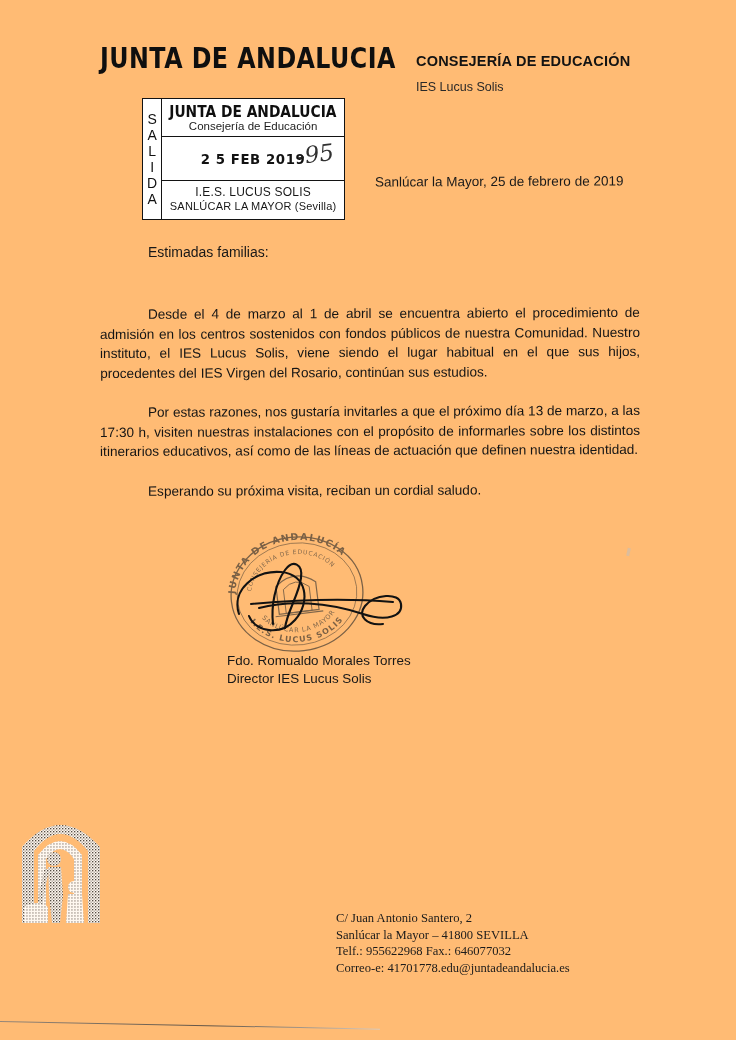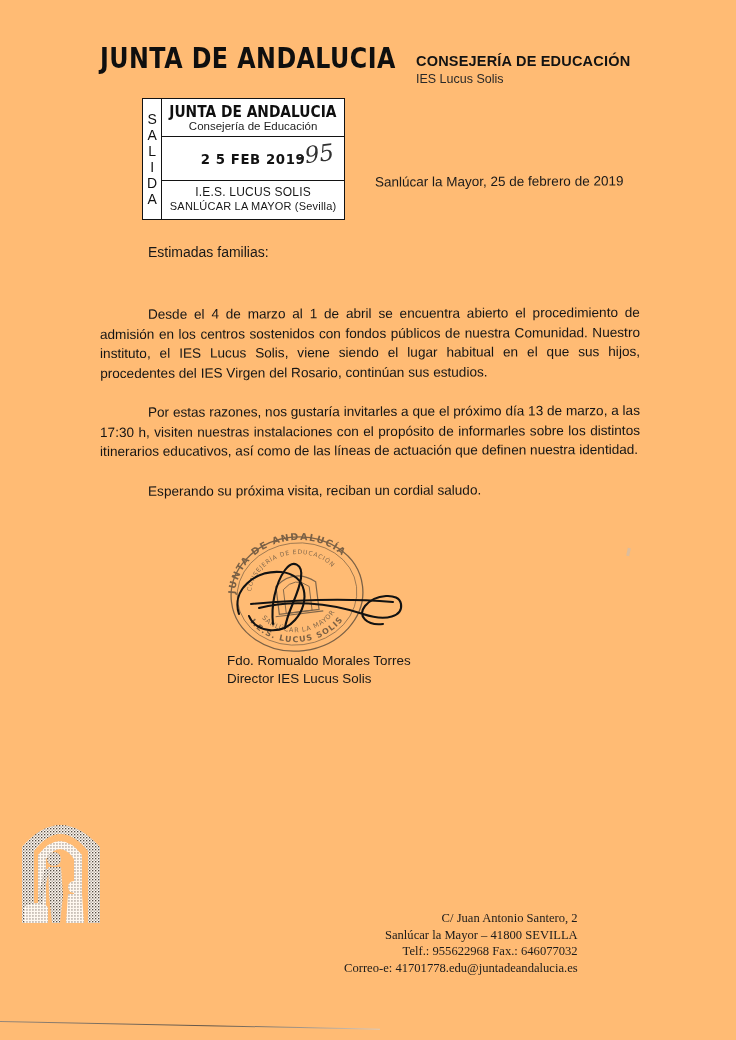--- a/index.html
+++ b/index.html
@@ -55,21 +55,21 @@
     line-height: 18px;
     color: #151515;
     white-space: nowrap;
   }
   .dept-sub {
     font-family: "Liberation Sans", sans-serif;
     font-weight: 400;
     font-size: 12.5px;
     line-height: 17px;
     color: #2a2a2a;
-    margin-top: 1px;
+    margin-top: 9px;
   }
 
   
   .stamp {
     position: absolute;
     left: 142px;
     top: 98px;
     width: 203px;
     height: 122px;
     border: 1.6px solid #151515;
@@ -256,28 +256,27 @@
     left: 8px;
     top: 795px;
     width: 105px;
     height: 130px;
     opacity: 0.88;
   }
 
   
   .footer {
     position: absolute;
-    left: 344px;
+    left: 336px;
     top: 910px;
     font-family: "Liberation Serif", serif;
     font-size: 12.6px;
     line-height: 16.5px;
     color: #1d1d1d;
     white-space: nowrap;
-    text-align: right;
   }
 
   .scan-edge {
     position: absolute;
     left: 0;
     top: 1021px;
     width: 380px;
     height: 1px;
     background: linear-gradient(to right, #7a7a7a, #3c3c3c 55%, #cfcfcf);
     transform: rotate(1.15deg);

